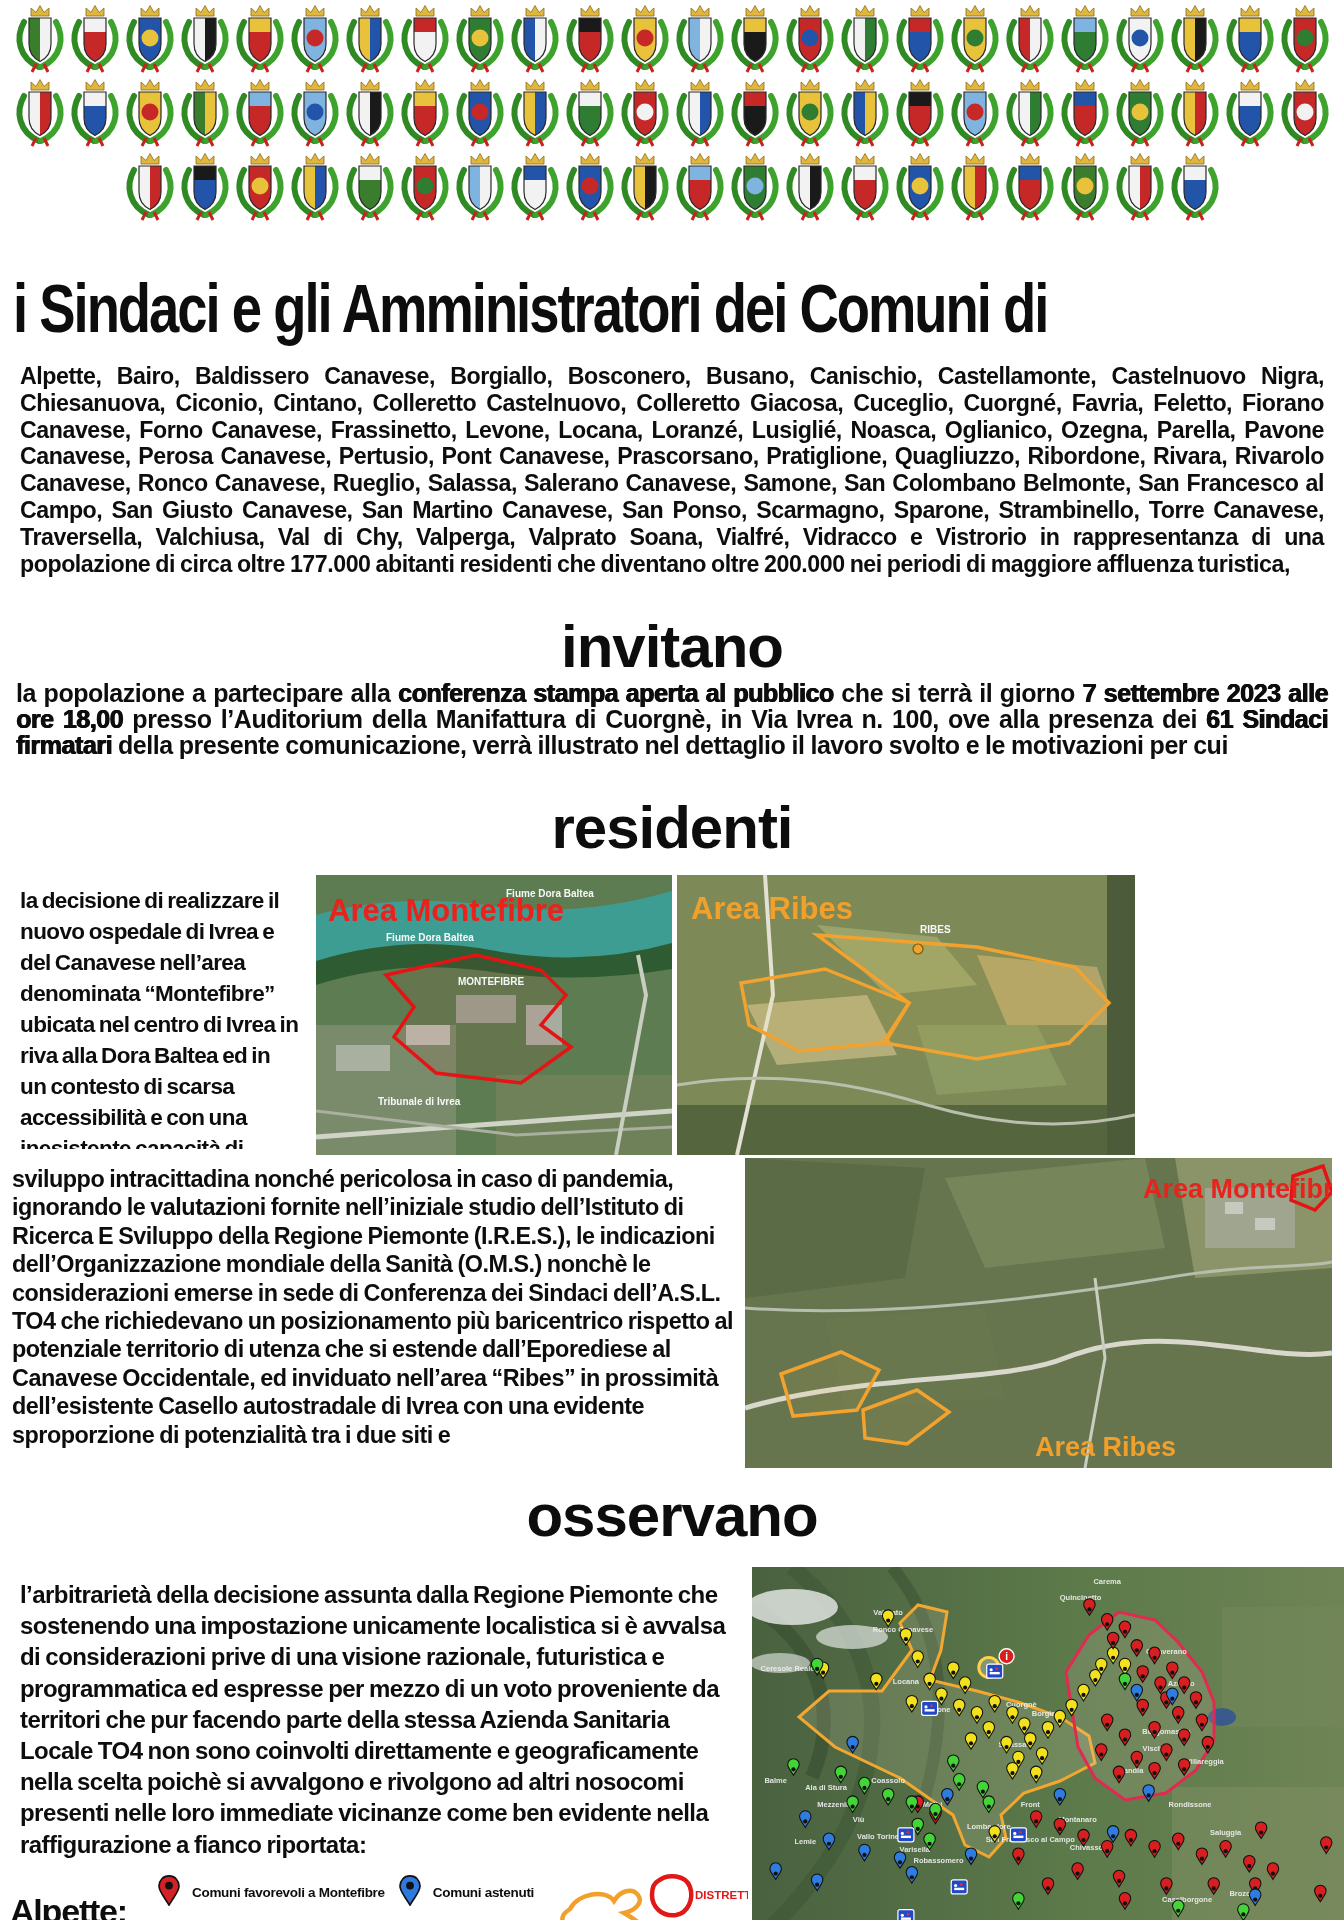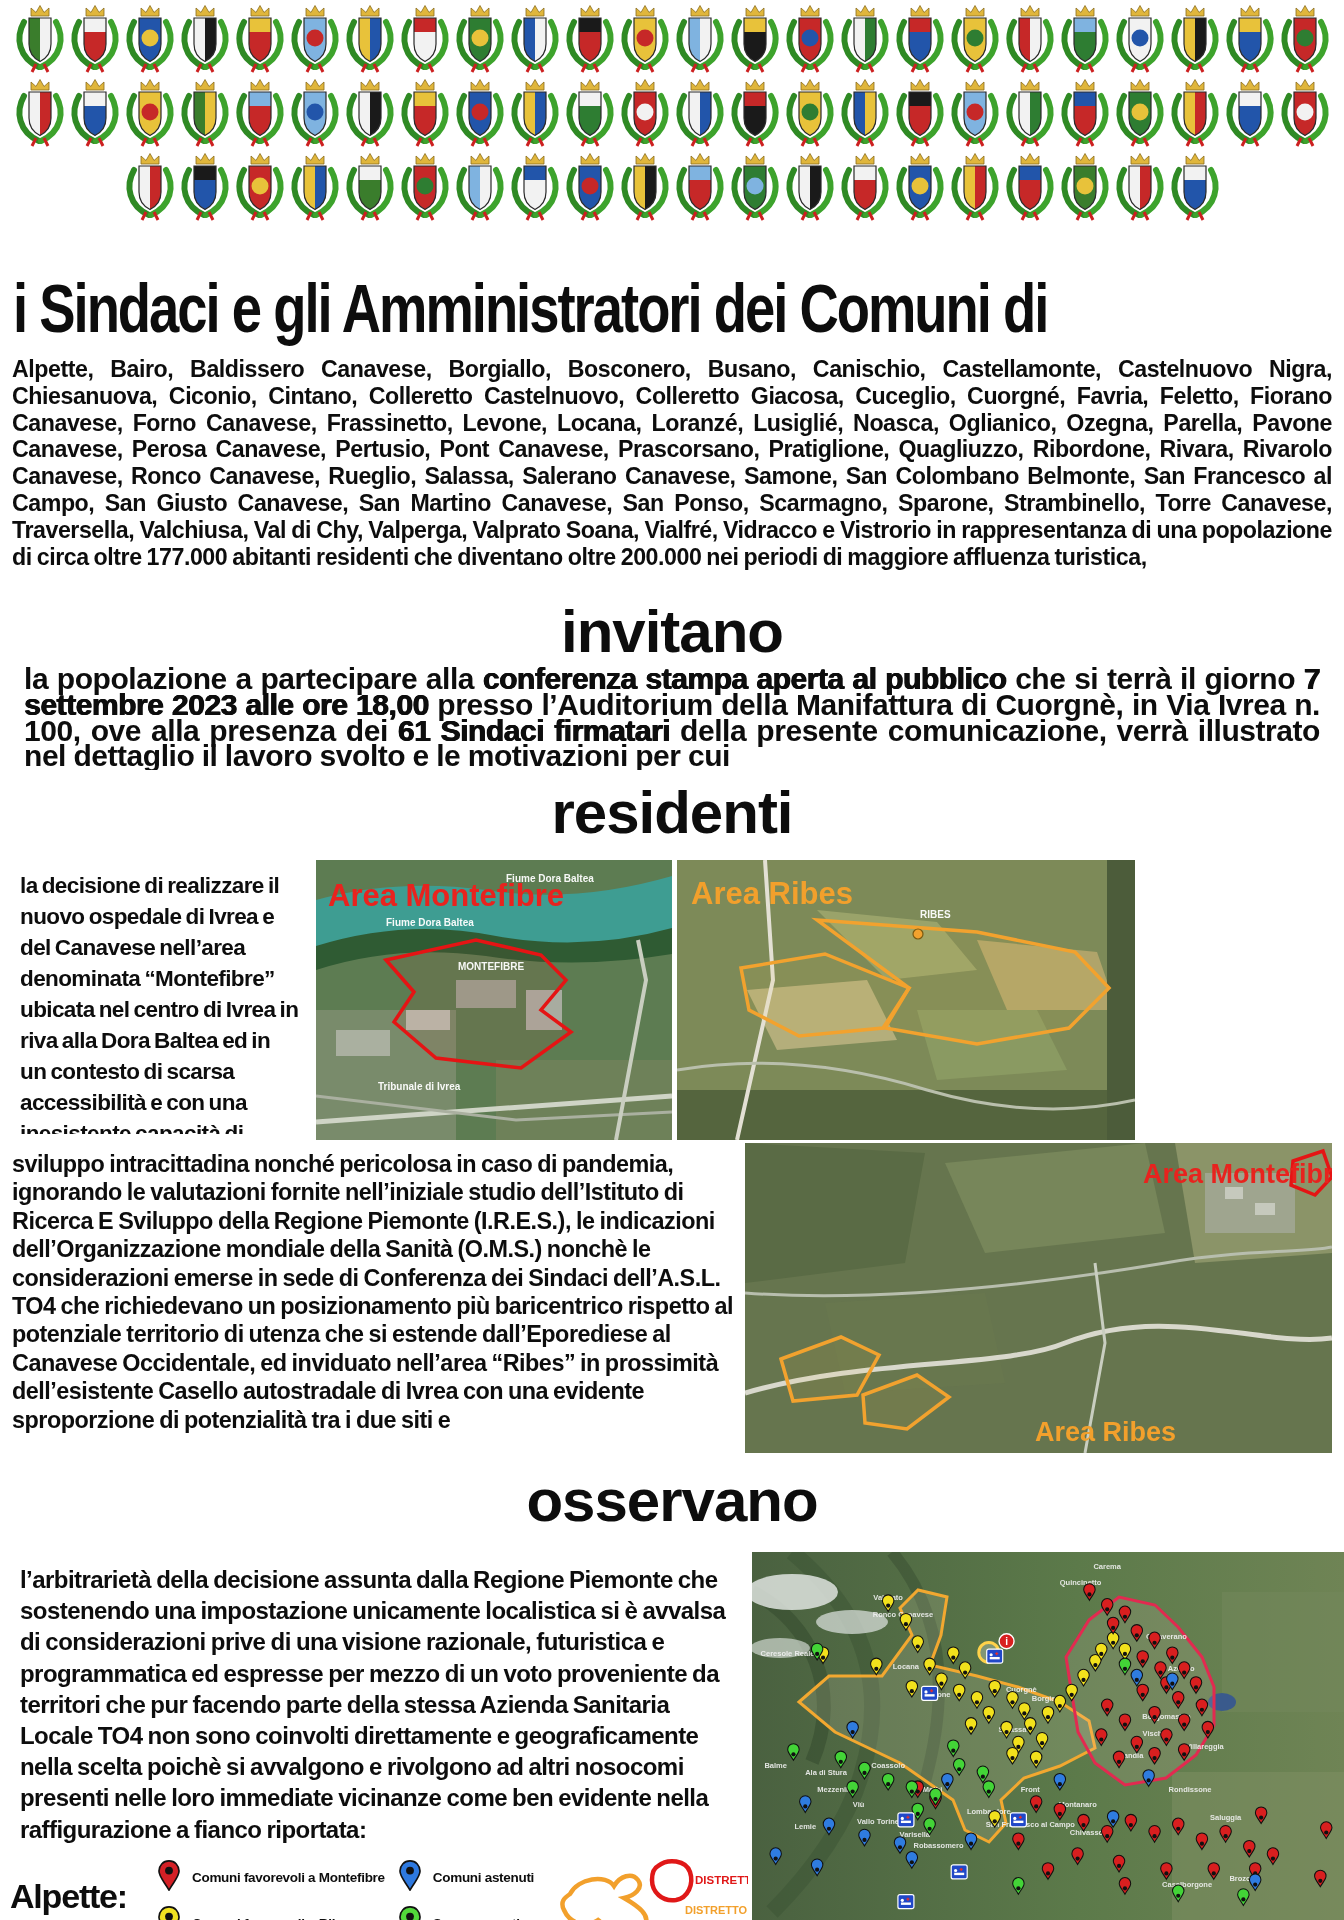--- a/index.html
+++ b/index.html
@@ -6,27 +6,27 @@
   .page{position:relative;width:1344px;height:1920px;overflow:hidden;background:#fff;
         font-family:"Liberation Sans","DejaVu Sans",sans-serif;font-weight:bold;color:#0d0d0d;}
   
   #crest-banner{display:flex;flex-wrap:wrap;justify-content:center;align-content:flex-start;
                 height:222px;overflow:hidden;padding:0 2px;column-gap:1px;}
   .crest{width:54px;height:74px;flex:0 0 auto;}
   
   h1{margin:1px;height:128px;display:flex;align-items:flex-end;padding:0 0 2px 12px;}
   h1 .cond{display:inline-block;font-size:68px;line-height:86px;white-space:nowrap;
            letter-spacing:-2.5px;transform:scaleX(.80);transform-origin:0 100%;}
-  .muni{margin:0;padding:2px 12px 0;height:244px;font-size:23.2px;line-height:26.8px;
+  .muni{margin:8px;padding:2px 12px 0;height:244px;font-size:23.2px;line-height:26.8px;
         text-align:justify;letter-spacing:-.45px;word-spacing:-1px;overflow:hidden;}
   h2.sec{margin:0;text-align:center;font-size:60px;letter-spacing:-1px;}
   #invitano-h{height:66px;line-height:64px;}
   #contestano-h{height:90px;line-height:86px;}
   #osservano-h{height:98px;line-height:94px;}
-  .inv{margin:0;padding:0 24px;height:104px;font-size:30px;line-height:25.8px;
+  .inv{margin:0;padding:0 16px;height:104px;font-size:25px;line-height:25.8px;
        text-align:justify;letter-spacing:-.45px;word-spacing:-.5px;overflow:hidden;}
   .xb{text-shadow:.7px 0 currentColor,-.35px 0 currentColor;}
   .row{display:flex;}
   .contest{height:282px;}
   .leftcol{width:300px;box-sizing:border-box;margin:8px;padding:2px 8px 0 12px;
            font-size:22.5px;line-height:31px;letter-spacing:-.6px;word-spacing:-1.5px;overflow:hidden;}
   .mapbox{position:relative;overflow:hidden;background:#c2410c;}
   #mapA-box{width:356px;height:280px;margin-right:5px;}
   #mapB-box{width:458px;height:280px;}
   .observe{height:312px;}

